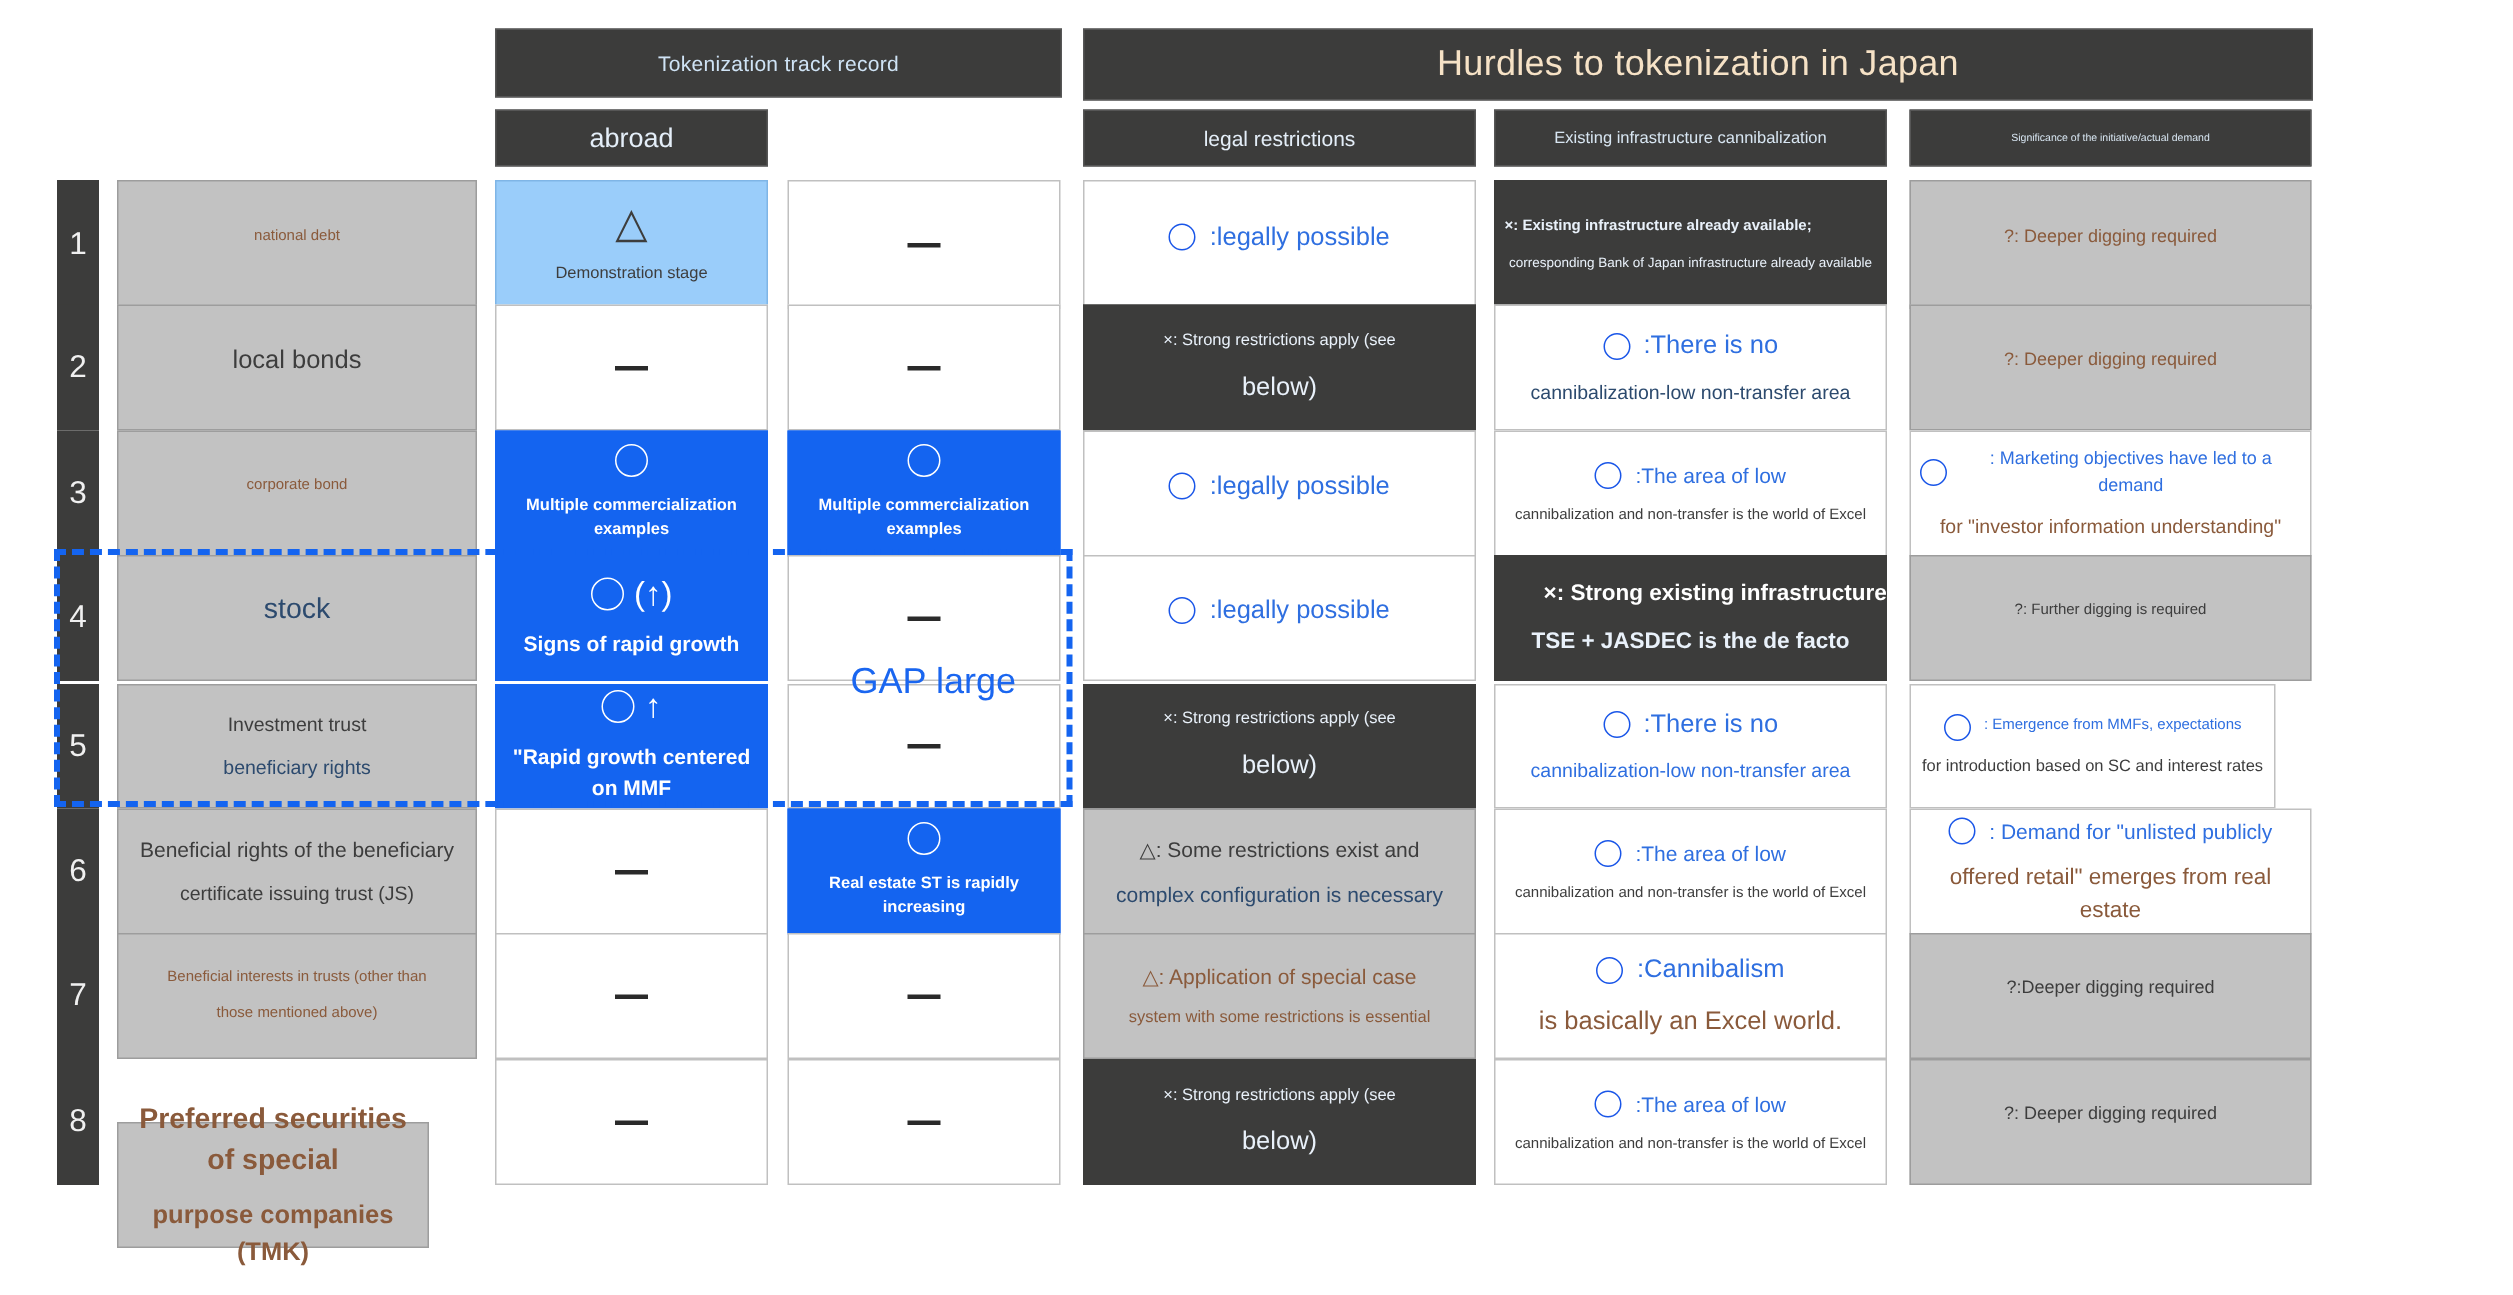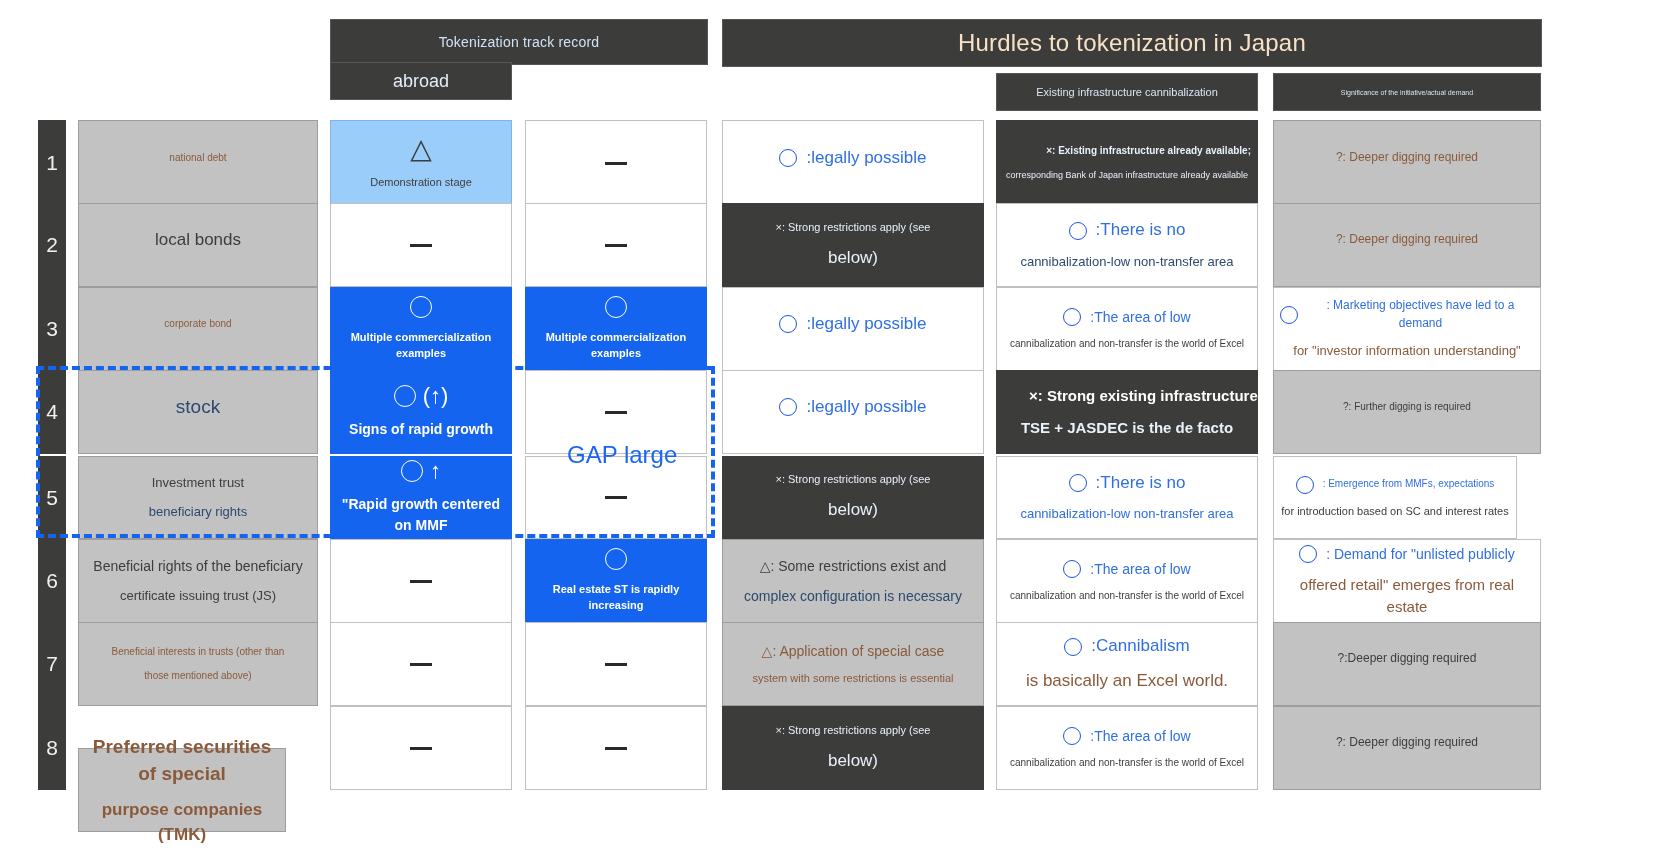--- a/index.html
+++ b/index.html
@@ -107,25 +107,28 @@
 <div id="board">
 
   <div class="abs hdr-band big" style="left:330px; top:19px; width:378px; height:46px; font-size:14px; color:#cfe3f5;">
     <span>Tokenization track record</span>
   </div>
 
   <div class="abs hdr-band big" style="left:722px; top:19px; width:820px; height:48px;">
     <span>Hurdles to tokenization in Japan</span>
   </div>
 
-  <div class="abs hdr-band sub" style="left:330px; top:62px; width:182px; height:38px; font-size:18px;">
+  <div class="abs hdr-band sub" style="left:330px; top:73px; width:182px; height:38px; font-size:18px;">
     <span>abroad</span>
   </div>
 
 
+  <div class="abs hdr-band small" style="left:722px; top:73px; width:262px; height:38px; font-size:14px;">
+    <span>legal restrictions</span>
+  </div>
 
   <div class="abs hdr-band tiny" style="left:996px; top:73px; width:262px; height:38px; font-size:11px;">
     <span>Existing infrastructure cannibalization</span>
   </div>
 
   <div class="abs hdr-band tiny" style="left:1273px; top:73px; width:268px; height:38px; font-size:7px;">
     <span>Significance of the initiative/actual demand</span>
   </div>
 
   <div id="grid">
@@ -144,21 +147,21 @@
           <span class="mk-dash"></span>
         </span>
       </div>
       <div class="abs cell white" style="left:722px;top:120px;width:262px;height:86px;">
         <span class="l1 fs-17 t-blue2" style="display:flex;align-items:center;justify-content:center;">
           <span class="mk-circle sm t-blue" style="margin-right:9px;flex:none;"></span>
           <span>:legally possible</span>
         </span>
       </div>
       <div class="abs cell dark" style="left:996px;top:120px;width:262px;height:86px;">
-        <span class="l1 fs-10 t-lw bold" style="display:flex;align-items:center;justify-content:flex-end;">
+        <span class="l1 fs-10 t-lw bold" style="display:flex;align-items:center;justify-content:flex-start;">
           <span>×: Existing infrastructure already available;</span>
         </span>
         <span class="l2 fs-9 t-lw">corresponding Bank of Japan infrastructure already available</span>
       </div>
       <div class="abs cell grey" style="left:1273px;top:120px;width:268px;height:86px;">
         <span class="l1 fs-12 t-brown" style="display:flex;align-items:center;justify-content:center;">
           <span>?: Deeper digging required</span>
         </span>
       </div>
       <div class="abs rownum" style="left:38px;top:203px;width:28px;height:84px;">

